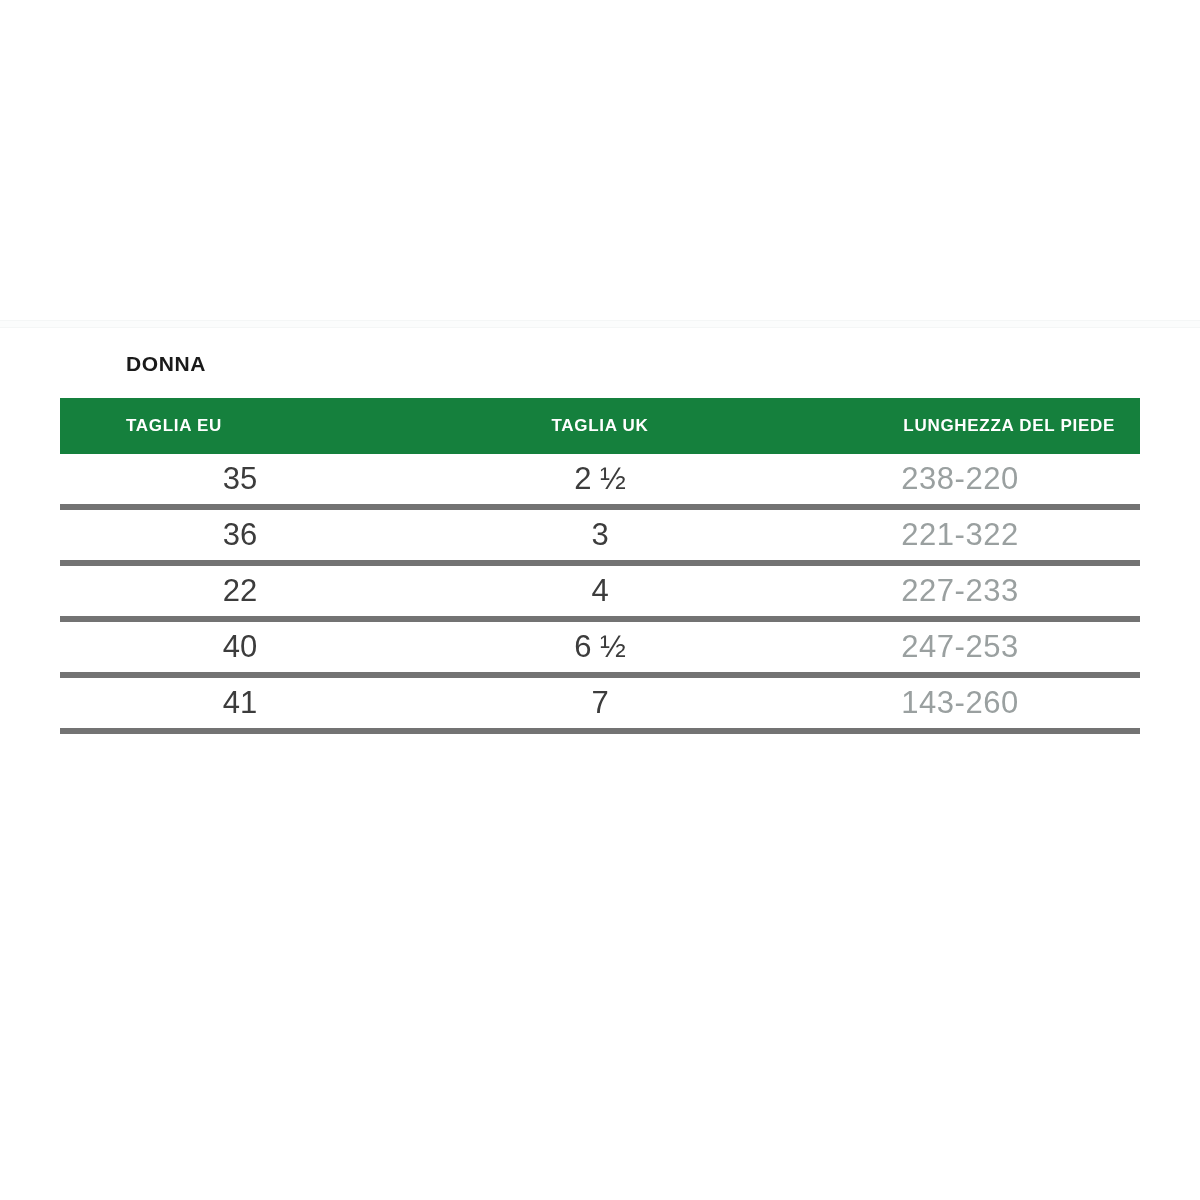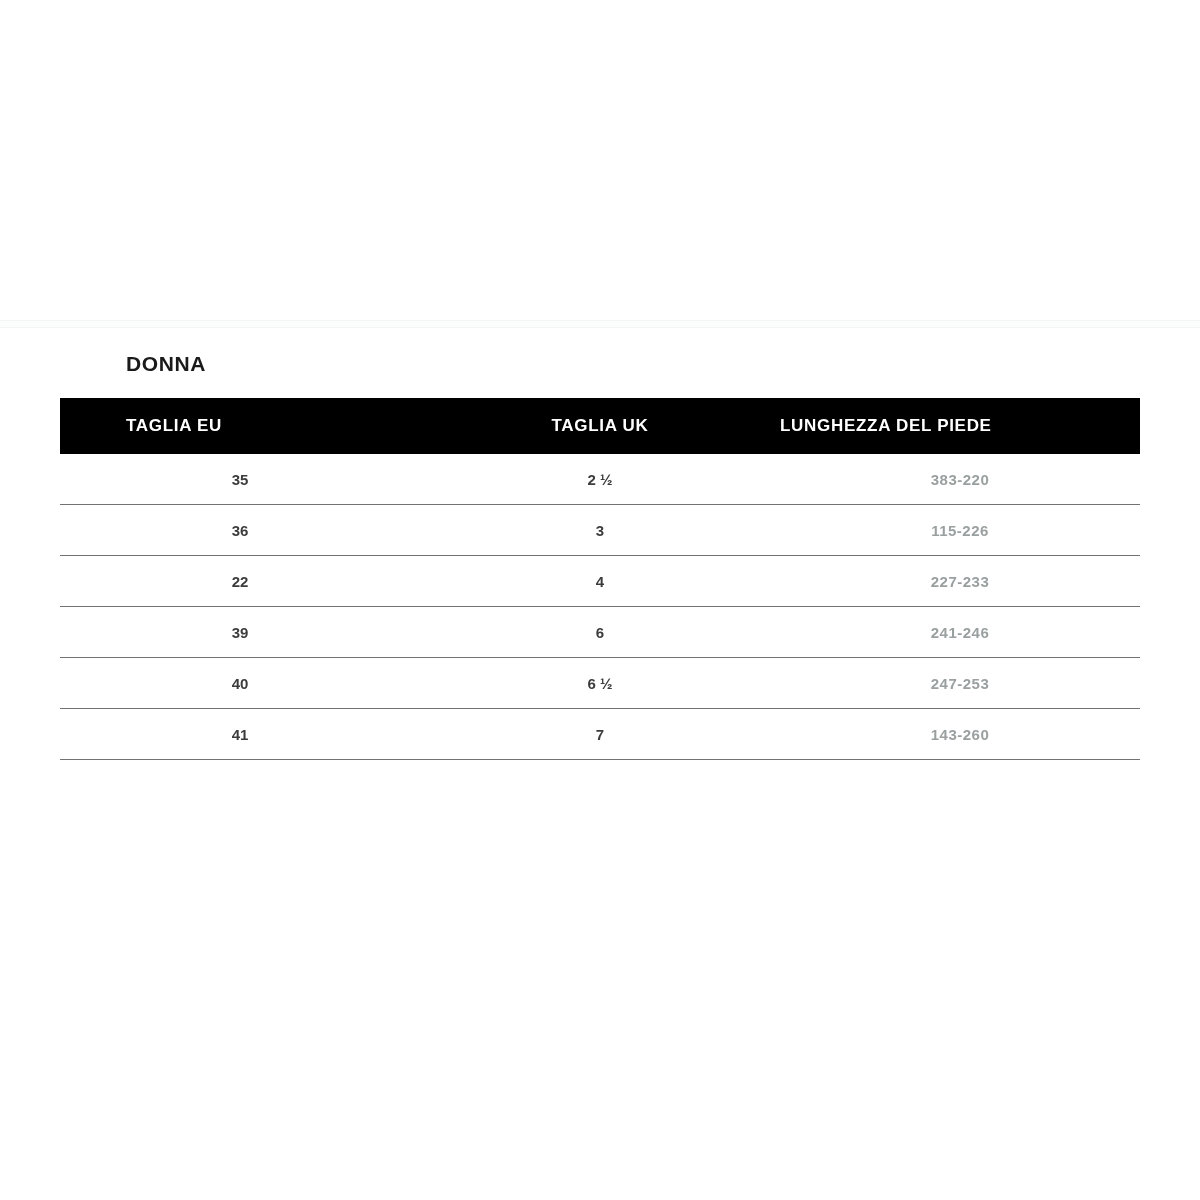--- a/index.html
+++ b/index.html
@@ -42,46 +42,45 @@
     letter-spacing: 0.6px;
     padding-left: 66px;
     margin-bottom: 22px;
   }
   table.size-table {
     border-collapse: collapse;
     width: 1080px;
     table-layout: fixed;
   }
   table.size-table thead th {
-    background: #000000;
+    background: #15803d;
     color: #ffffff;
     font-size: 17px;
     font-weight: bold;
     letter-spacing: 0.7px;
     height: 56px;
     vertical-align: middle;
     text-align: center;
     padding: 0;
   }
   table.size-table thead th.col-eu {
     text-align: left;
     padding-left: 66px;
   }
   table.size-table thead th.col-len {
-    text-align: left;
-    padding-right: 52px;
+    text-align: right;
+    padding-right: 25px;
   }
   table.size-table tbody td {
     height: 50px;
-    font-size: 15px;
+    font-size: 31px;
     text-align: center;
     vertical-align: middle;
-    border-bottom: 1px solid #737373;
+    border-bottom: 6px solid #737373;
     padding: 0;
-    font-weight: bold;
   }
   table.size-table tbody tr:first-child td {
     border-top: 0;
   }
   td.cell-eu {
     color: #3c3c3c;
     padding-right: 120px;
   }
   td.cell-uk {
     color: #3c3c3c;
@@ -108,36 +107,31 @@
         <tr>
           <th class="col-eu">TAGLIA EU</th>
           <th class="col-uk">TAGLIA UK</th>
           <th class="col-len">LUNGHEZZA DEL PIEDE</th>
         </tr>
       </thead>
       <tbody>
         <tr>
           <td class="cell-eu">35</td>
           <td class="cell-uk">2 ½</td>
-          <td class="cell-len">383-220</td>
+          <td class="cell-len">238-220</td>
         </tr>
         <tr>
           <td class="cell-eu">36</td>
           <td class="cell-uk">3</td>
-          <td class="cell-len">115-226</td>
+          <td class="cell-len">221-322</td>
         </tr>
         <tr>
           <td class="cell-eu">22</td>
           <td class="cell-uk">4</td>
           <td class="cell-len">227-233</td>
-        </tr>
-        <tr>
-          <td class="cell-eu">39</td>
-          <td class="cell-uk">6</td>
-          <td class="cell-len">241-246</td>
         </tr>
         <tr>
           <td class="cell-eu">40</td>
           <td class="cell-uk">6 ½</td>
           <td class="cell-len">247-253</td>
         </tr>
         <tr>
           <td class="cell-eu">41</td>
           <td class="cell-uk">7</td>
           <td class="cell-len">143-260</td>

